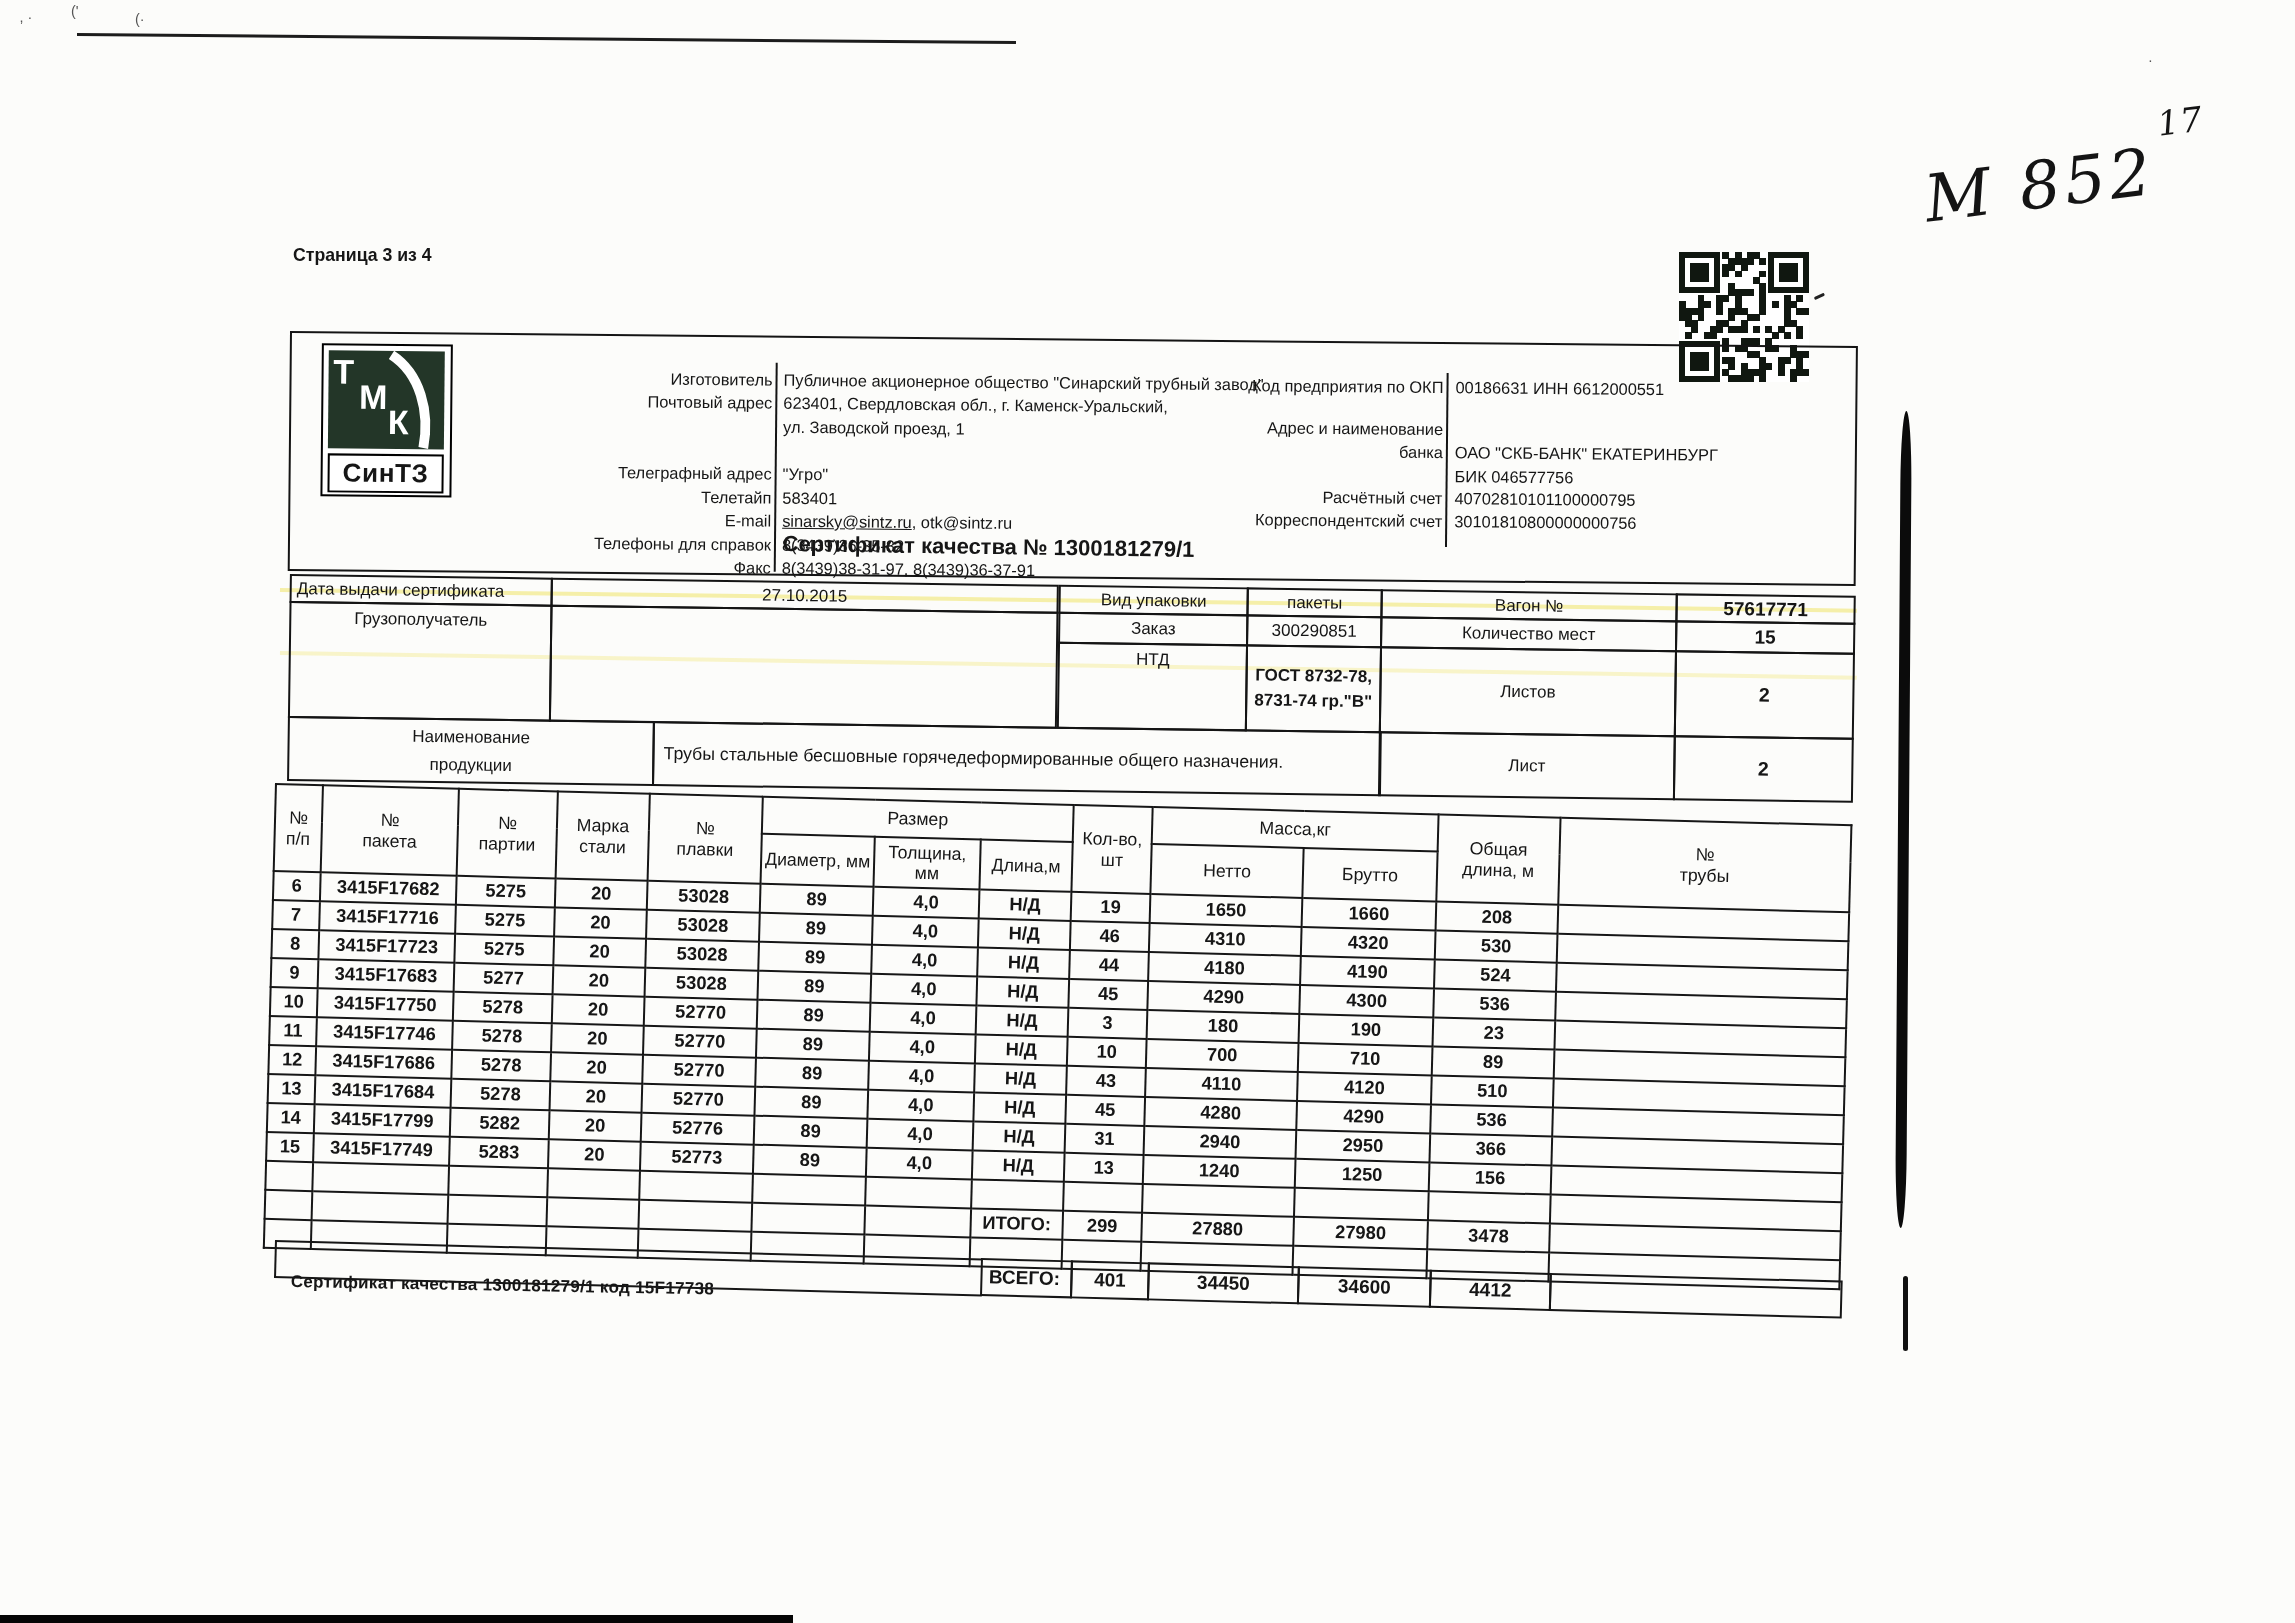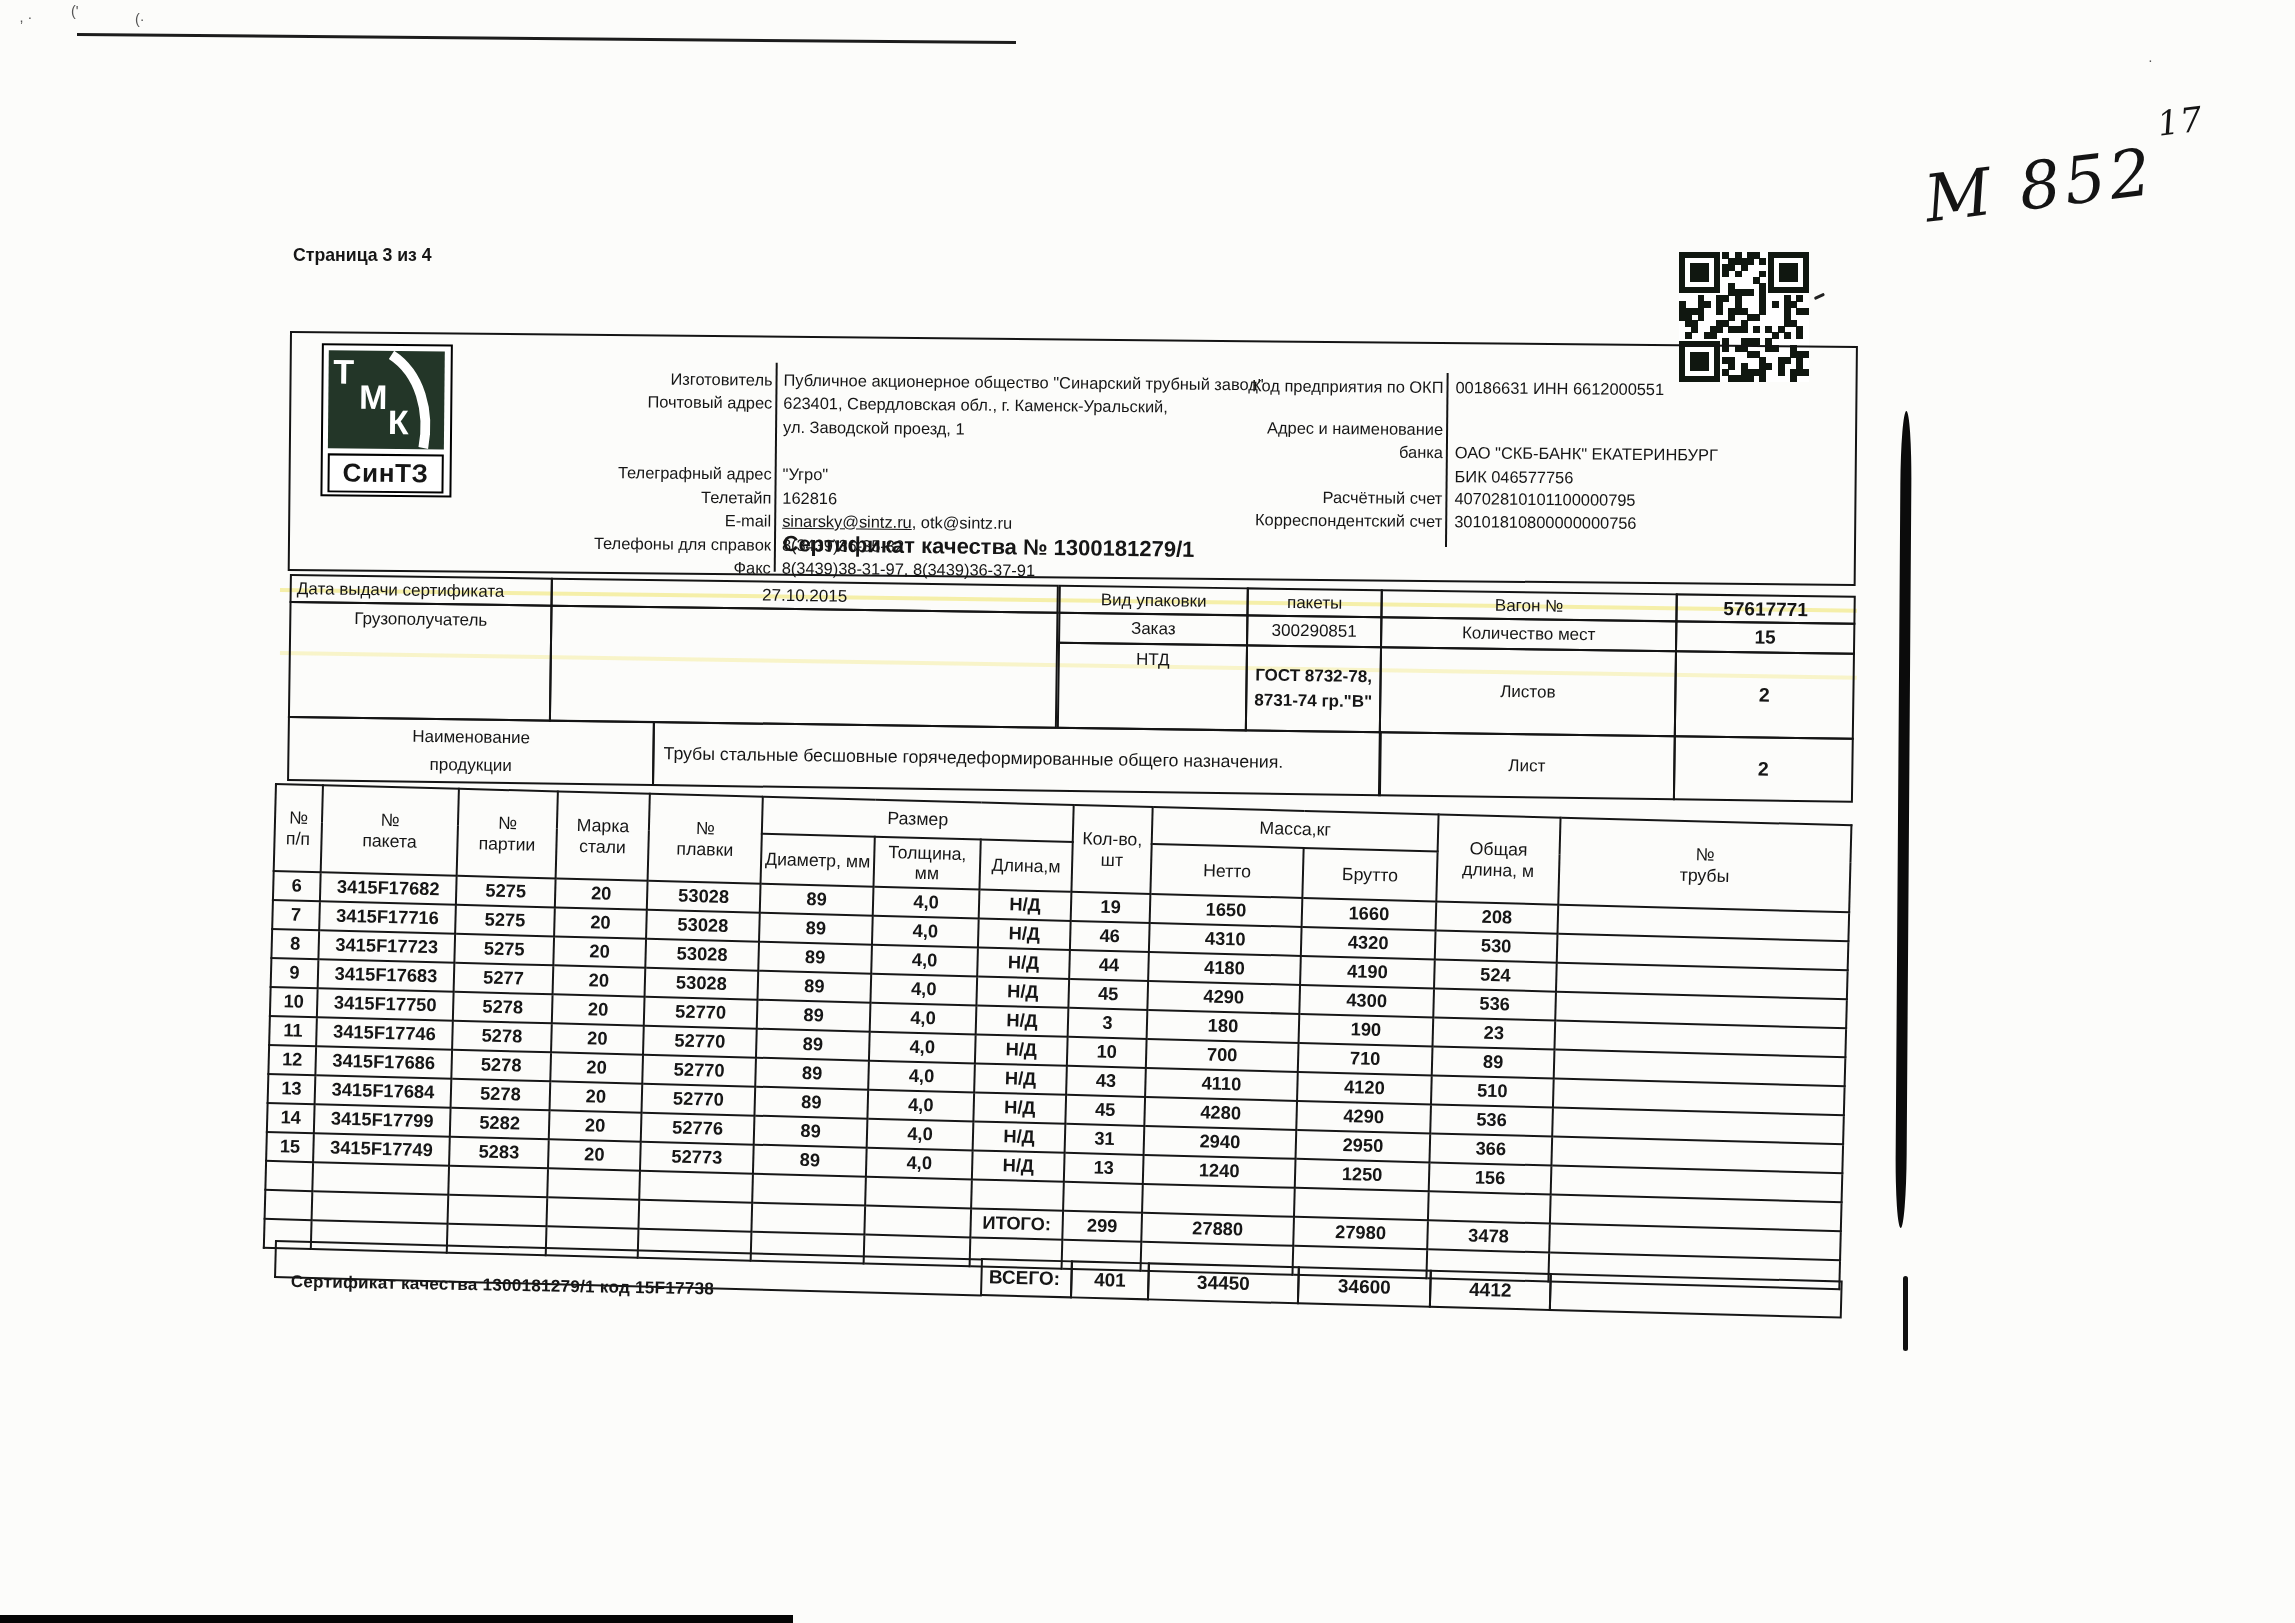--- a/index.html
+++ b/index.html
@@ -252,21 +252,21 @@
   <div class="lbl" style="left:196px;top:127px;width:285px;">Телеграфный адрес</div>
   <div class="lbl" style="left:196px;top:151px;width:285px;">Телетайп</div>
   <div class="lbl" style="left:196px;top:174px;width:285px;">E-mail</div>
   <div class="lbl" style="left:196px;top:198px;width:285px;">Телефоны для справок</div>
   <div class="lbl" style="left:196px;top:221px;width:285px;">Факс</div>
 
   <div class="val" style="left:492px;top:33px;">Публичное акционерное общество "Синарский трубный завод"</div>
   <div class="val" style="left:492px;top:56px;">623401, Свердловская обл., г. Каменск-Уральский,</div>
   <div class="val" style="left:492px;top:80px;">ул. Заводской проезд, 1</div>
   <div class="val" style="left:492px;top:127px;">"Угро"</div>
-  <div class="val" style="left:492px;top:151px;">162816</div>
+  <div class="val" style="left:492px;top:151px;">583401</div>
   <div class="val" style="left:492px;top:174px;"><span class="u">sinarsky@sintz.ru</span><span>, otk@sintz.ru</span></div>
   <div class="val" style="left:492px;top:198px;">8(3439)36-35-82</div>
   <div class="val" style="left:492px;top:221px;">8(3439)38-31-97, 8(3439)36-37-91</div>
 
   <div class="hb-divider" style="left:1155px;top:29px;height:174px;"></div>
 
   <div class="lbl" style="left:857px;top:34px;width:295px;">Код предприятия по ОКП</div>
   <div class="lbl" style="left:857px;top:76px;width:295px;">Адрес и наименование</div>
   <div class="lbl" style="left:857px;top:99px;width:295px;">банка</div>
   <div class="lbl" style="left:857px;top:145px;width:295px;">Расчётный счет</div>

